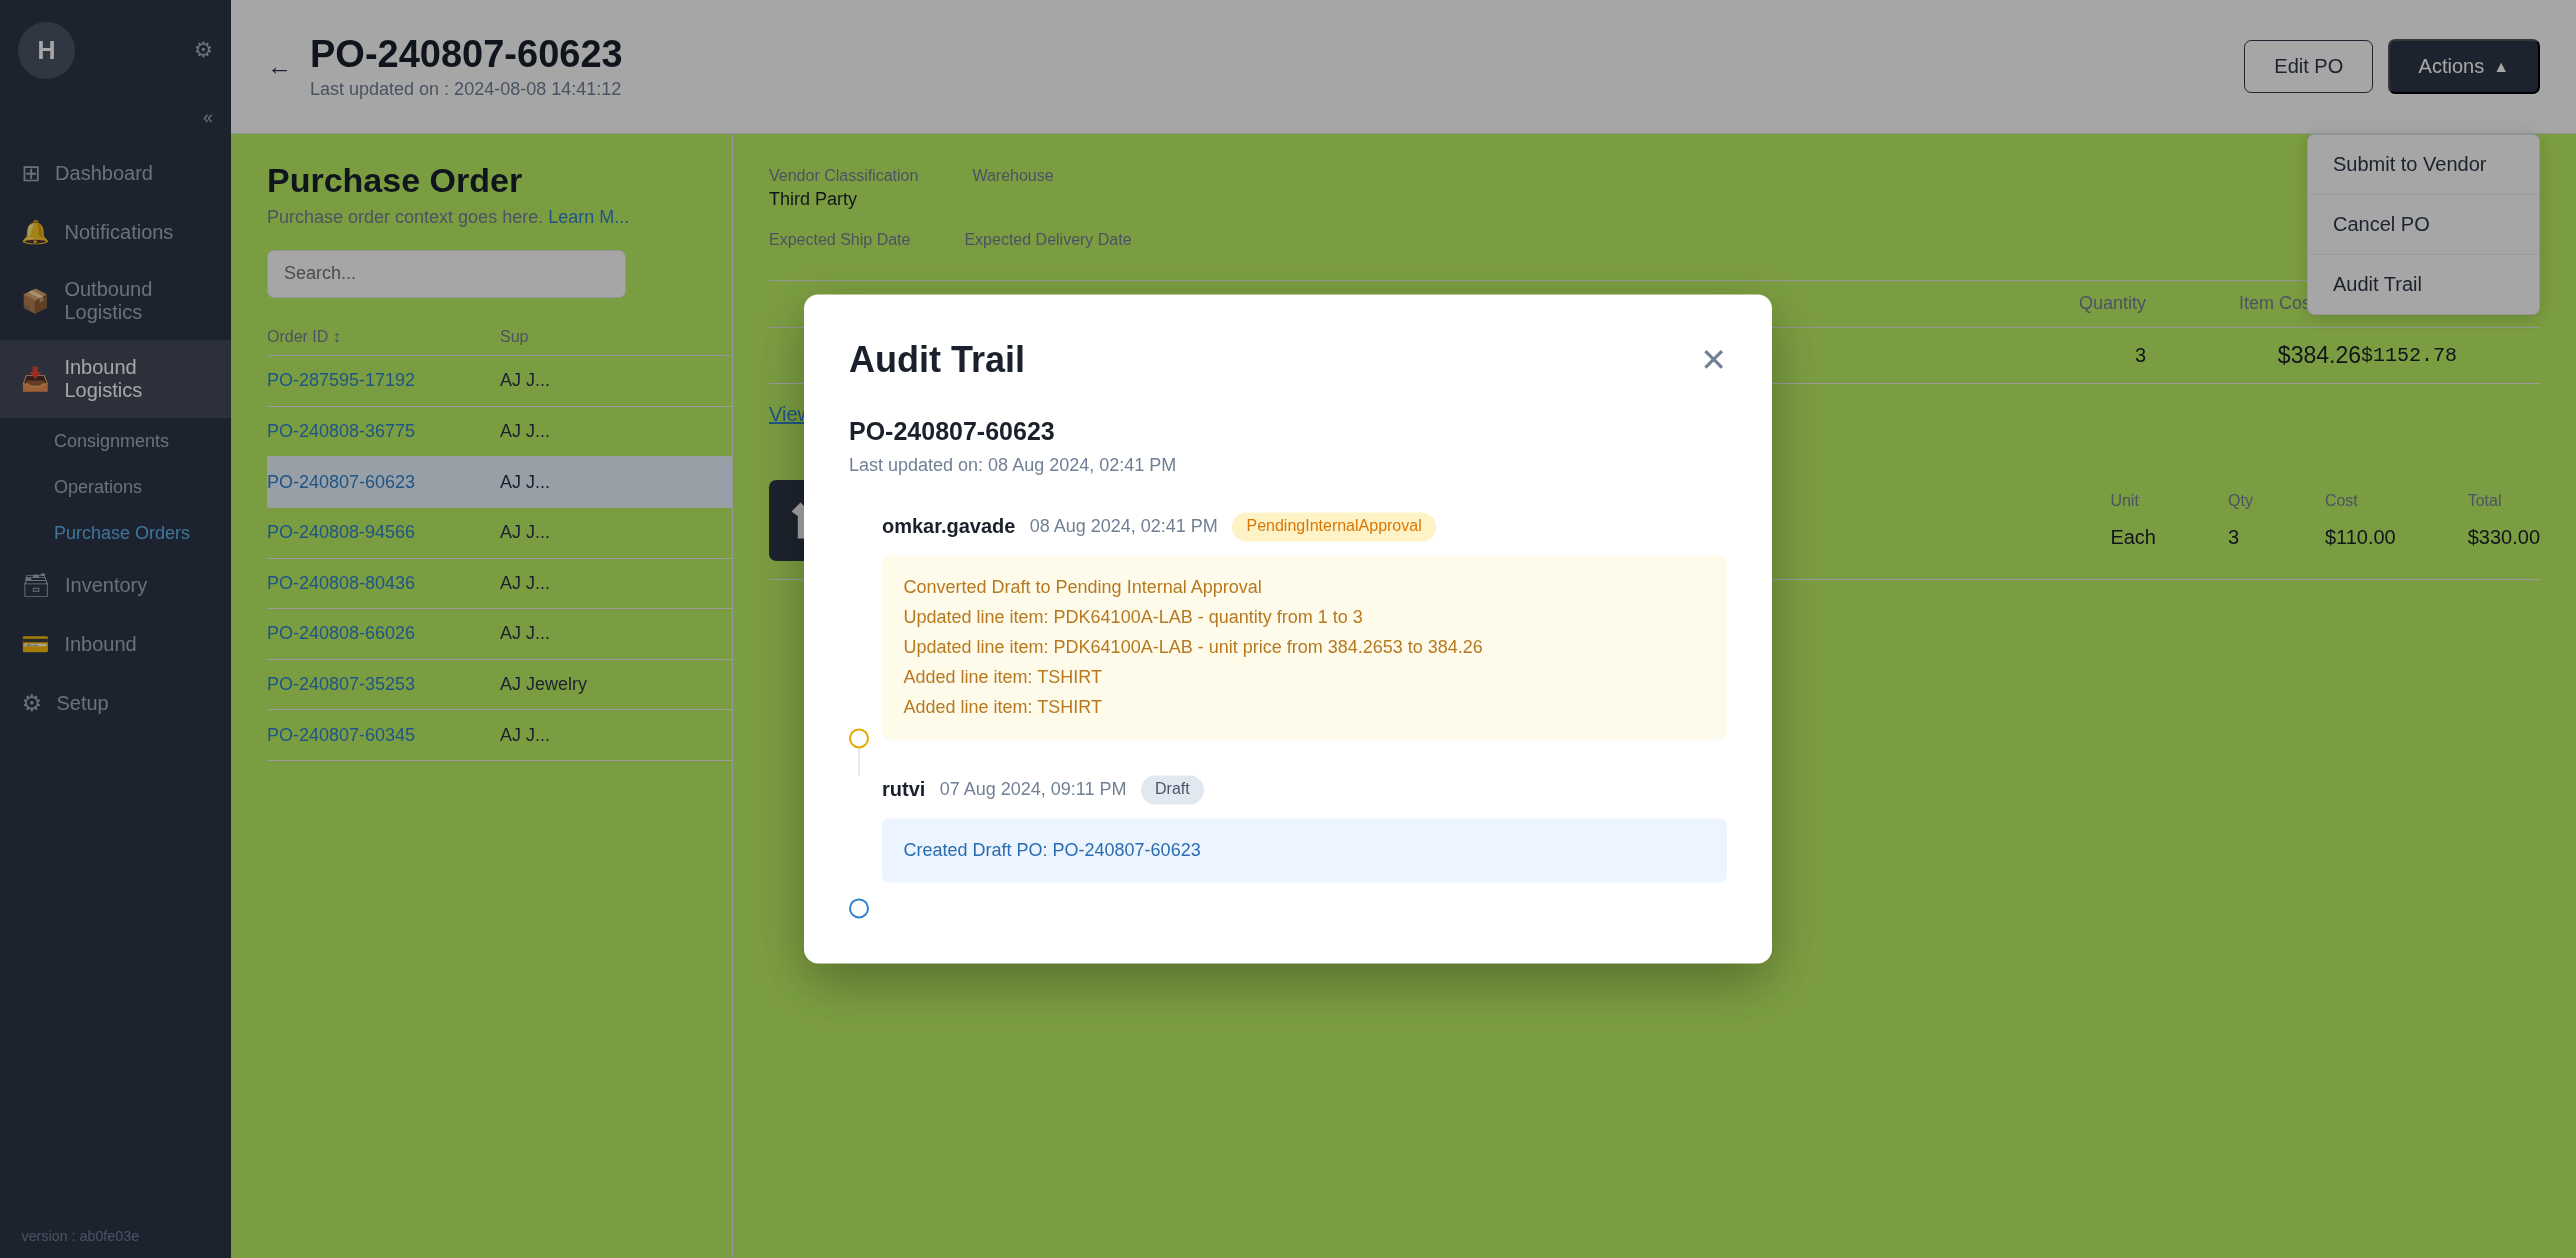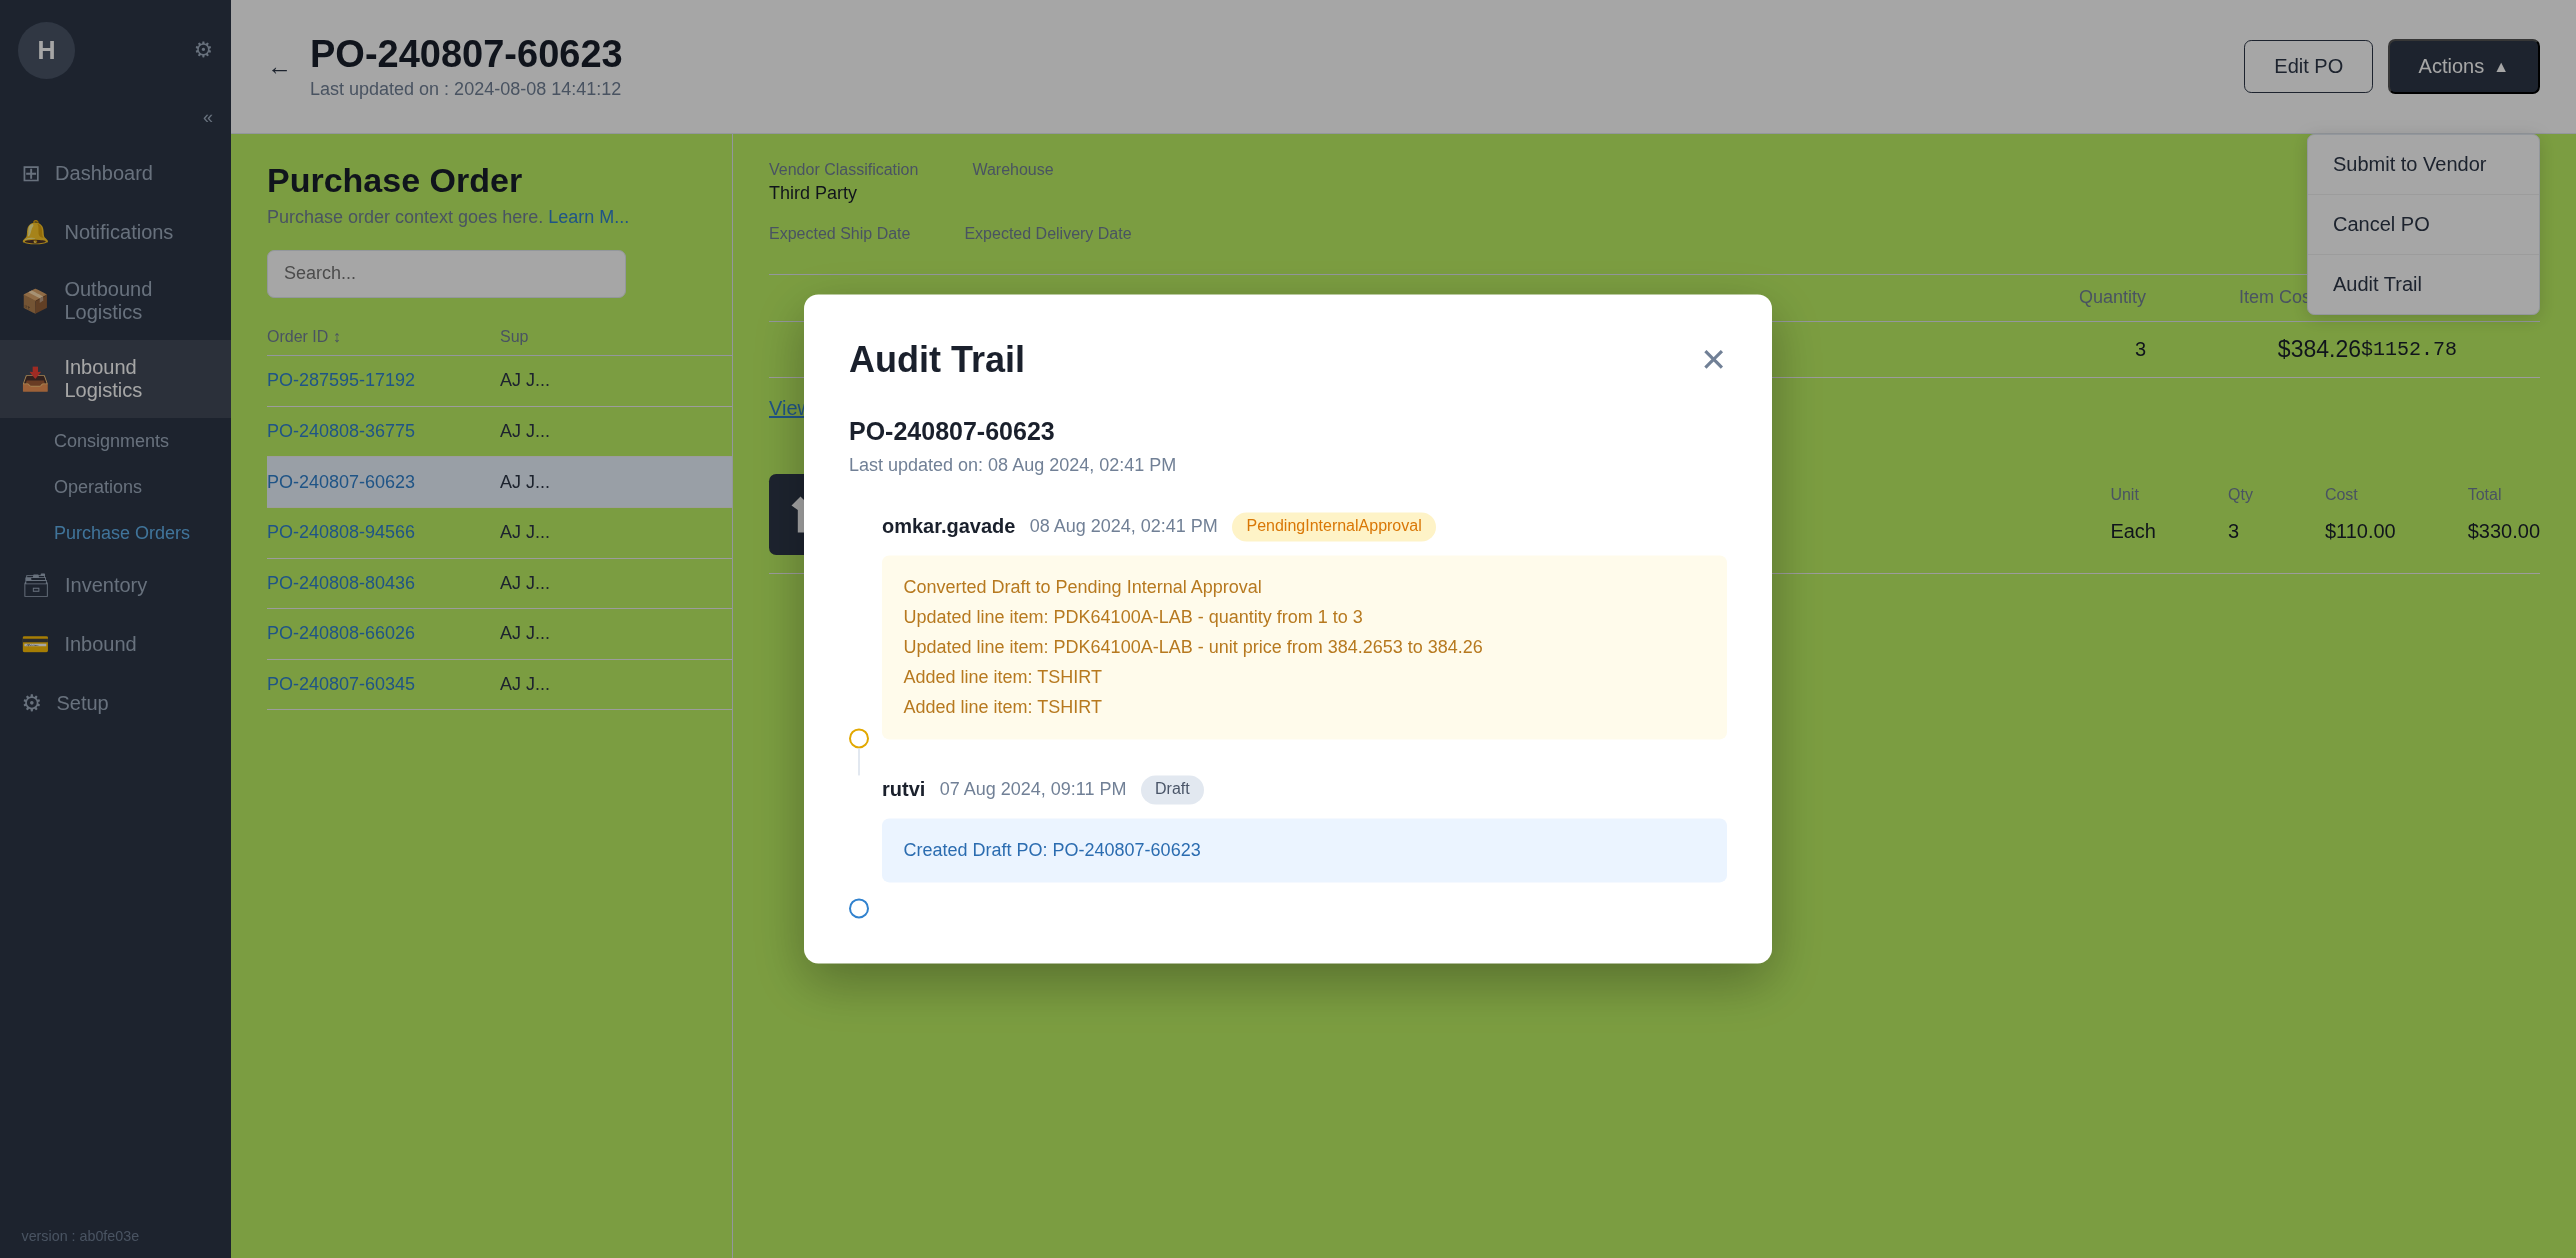--- a/index.html
+++ b/index.html
@@ -535,29 +535,33 @@
           </div>
           <div class="table-row" style="display: grid; grid-template-columns: 233px 108px; padding: 14.3px 0; border-bottom: 0.9px solid #f0f0f0;">
             <div class="td order-id">PO-240808-80436</div>
             <div class="td">AJ J...</div>
           </div>
           <div class="table-row" style="display: grid; grid-template-columns: 233px 108px; padding: 14.3px 0; border-bottom: 0.9px solid #f0f0f0;">
             <div class="td order-id">PO-240808-66026</div>
             <div class="td">AJ J...</div>
           </div>
           <div class="table-row" style="display: grid; grid-template-columns: 233px 108px; padding: 14.3px 0; border-bottom: 0.9px solid #f0f0f0;">
+            <div class="td order-id">PO-240807-35253</div>
+            <div class="td">AJ Jewelry</div>
+          </div>
+          <div class="table-row" style="display: grid; grid-template-columns: 233px 108px; padding: 14.3px 0; border-bottom: 0.9px solid #f0f0f0;">
             <div class="td order-id">PO-240807-60345</div>
             <div class="td">AJ J...</div>
           </div>
         </div>
       </div>
 
       <div style="flex: 1; overflow-y: auto; padding: 27px 36px;">
 
-        <div style="display: flex; gap: 54px; margin-bottom: 21.5px;">
+        <div style="display: flex; gap: 54px; margin-bottom: 21.5px; margin-top: 6px;">
           <div>
             <div class="vendor-class-label">Vendor Classification</div>
             <div class="vendor-class-value">Third Party</div>
           </div>
           <div>
             <div class="vendor-class-label">Warehouse</div>
           </div>
         </div>
 
         <div style="display: flex; gap: 54px; margin-bottom: 27px;">

